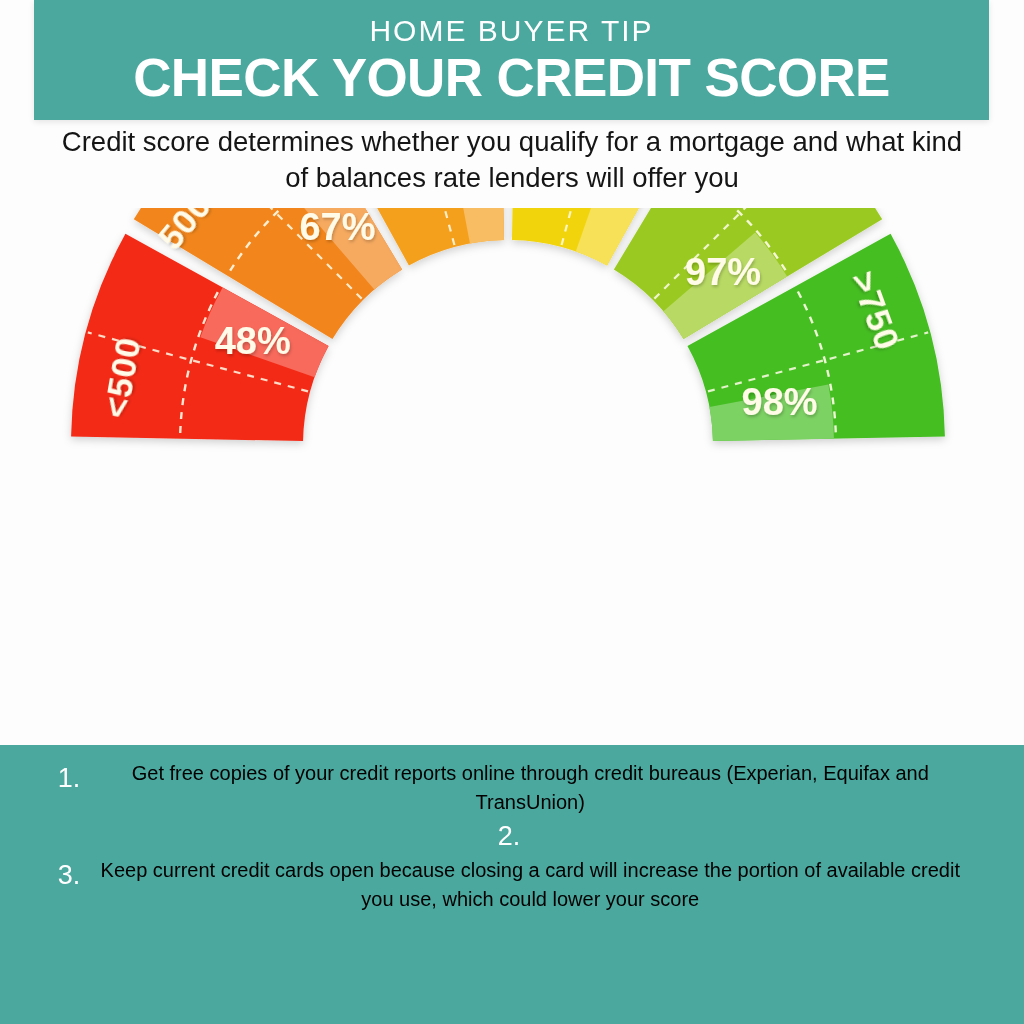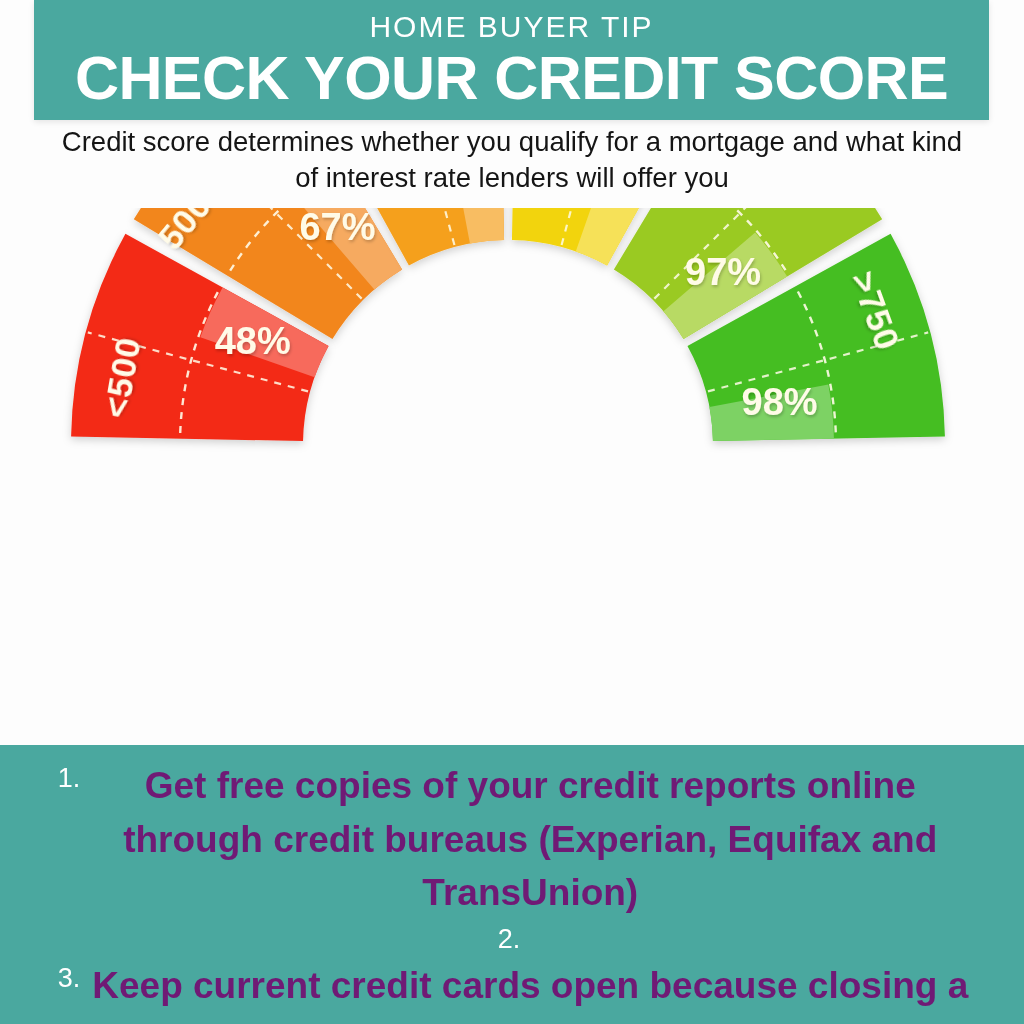--- a/index.html
+++ b/index.html
@@ -22,21 +22,21 @@
     color: #ffffff;
     font-size: 30px;
     font-weight: 400;
     letter-spacing: 2.0px;
     line-height: 1;
     margin-top: 2px;
     text-transform: uppercase;
   }
   .headline {
     color: #ffffff;
-    font-size: 61px;
+    font-size: 53px;
     font-weight: 900;
     letter-spacing: -0.6px;
     line-height: 1.05;
     margin-top: 4px;
     text-transform: uppercase;
     white-space: nowrap;
   }
 
   
   .subtitle {
@@ -91,39 +91,39 @@
   .tip-num {
     color: #ffffff;
     font-size: 27px;
     font-weight: 400;
     line-height: 1.45;
     flex: 0 0 auto;
     padding-right: 10px;
     padding-left: 4px;
   }
   .tip-text {
-    color: #701a75;
-    font-size: 37px;
-    font-weight: 700;
+    color: #000000;
+    font-size: 20px;
+    font-weight: 400;
     line-height: 1.45;
     text-align: center;
     max-width: 880px;
   }
 </style>
 </head>
 <body>
 
 <div class="page">
 
   <div class="header-band">
     <div class="kicker">HOME BUYER TIP</div>
     <div class="headline">CHECK YOUR CREDIT SCORE</div>
   </div>
 
-  <div class="subtitle">Credit score determines whether you qualify for a mortgage and what kind of interest rate lenders will offer you</div>
+  <div class="subtitle">Credit score determines whether you qualify for a mortgage and what kind of balances rate lenders will offer you</div>
 
   <div class="gauge-wrap">
     <svg viewBox="0 0 1024 470">
       <defs>
         <filter id="segshadow" x="-20%" y="-20%" width="140%" height="140%">
           <feDropShadow dx="0" dy="3" stdDeviation="4" flood-color="#000000" flood-opacity="0.18"></feDropShadow>
         </filter>
         <filter id="txtshadow" x="-30%" y="-30%" width="160%" height="160%">
           <feDropShadow dx="1" dy="2" stdDeviation="1.4" flood-color="#000000" flood-opacity="0.22"></feDropShadow>
         </filter>

